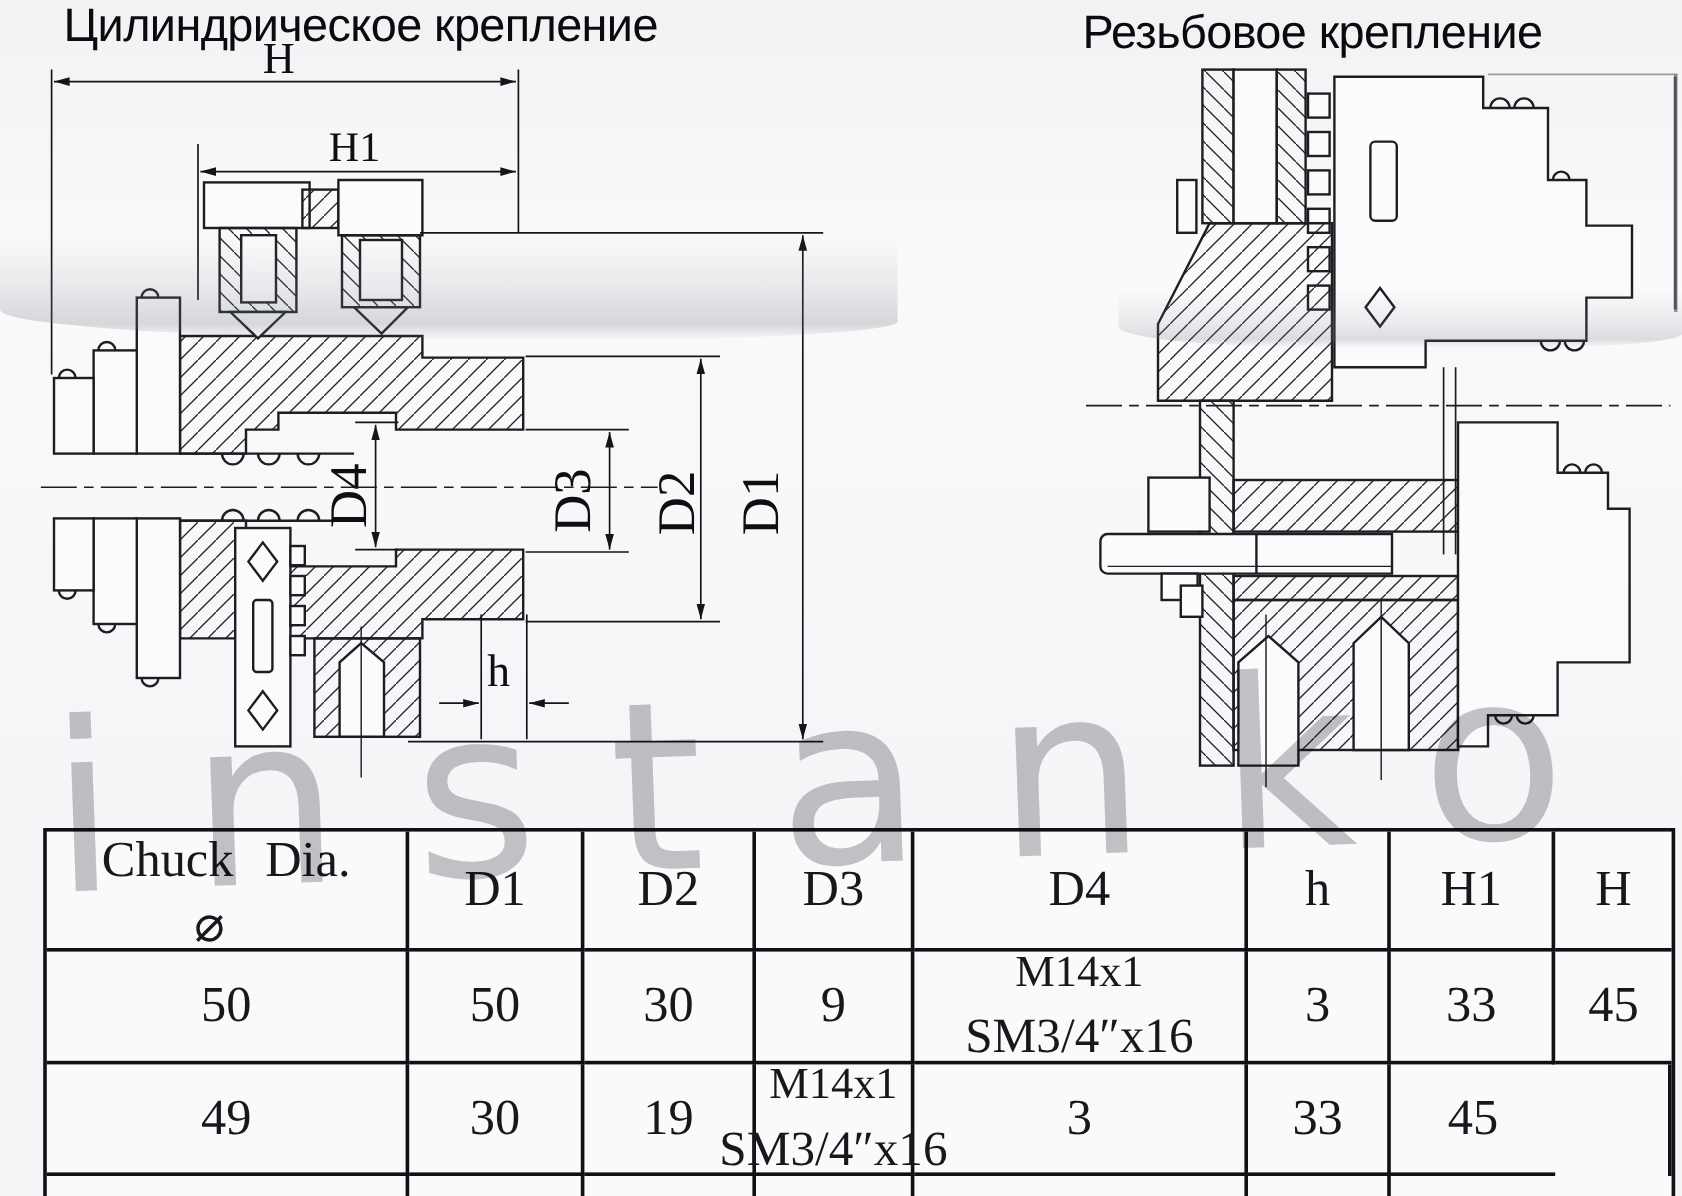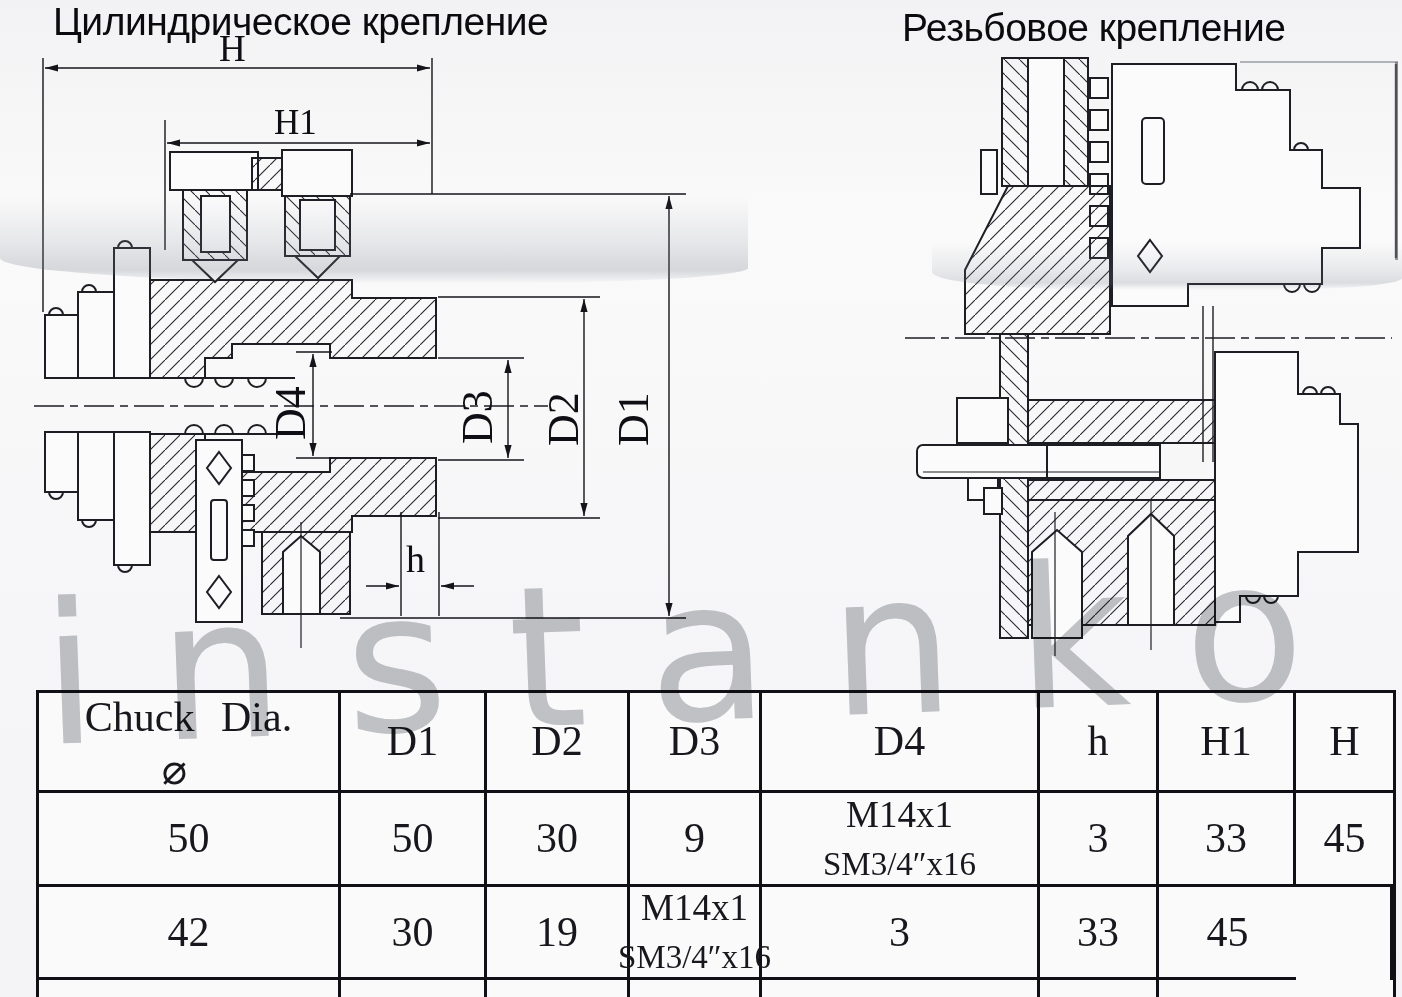--- a/index.html
+++ b/index.html
@@ -31,21 +31,21 @@
   .cell{border-right:3px solid #101016;border-bottom:3px solid #101016;
         display:flex;align-items:center;justify-content:center;flex-direction:column;
         font-size:42px;color:#17171d;line-height:1.05;gap:12px;}
   .cell.last{border-right:none;}
   .cell.bottom{border-bottom:none;}
   .hdr{font-size:42px;}
   .chuck-line{word-spacing:16px;margin-top:4px;}
   .dia-symbol{font-family:"DejaVu Sans",sans-serif;font-size:42px;font-weight:200;
         margin-top:-4px;transform:translateX(-14px);}
   .d4cell .l1{font-size:37px;}
-  .d4cell .l2{font-size:33px;}
+  .d4cell .l2{font-size:41px;}
 </style>
 </head>
 <body>
 
 <div class="page">
 
   <div class="title title-left">Цилиндрическое крепление</div>
   <div class="title title-right">Резьбовое крепление</div>
 
   <svg class="drawing" style="left:28px;top:20px;" width="682" height="670" viewBox="28 20 682 670">
@@ -230,21 +230,21 @@
     <div class="cell">30</div>
     <div class="cell">9</div>
     <div class="cell d4cell">
       <div class="l1">M14x1</div>
       <div class="l2">SM3/4″x16</div>
     </div>
     <div class="cell">3</div>
     <div class="cell">33</div>
     <div class="cell last">45</div>
 
-    <div class="cell">42</div>
+    <div class="cell">49</div>
     <div class="cell">30</div>
     <div class="cell">19</div>
     <div class="cell d4cell">
       <div class="l1">M14x1</div>
       <div class="l2">SM3/4″x16</div>
     </div>
     <div class="cell">3</div>
     <div class="cell">33</div>
     <div class="cell last">45</div>
 

